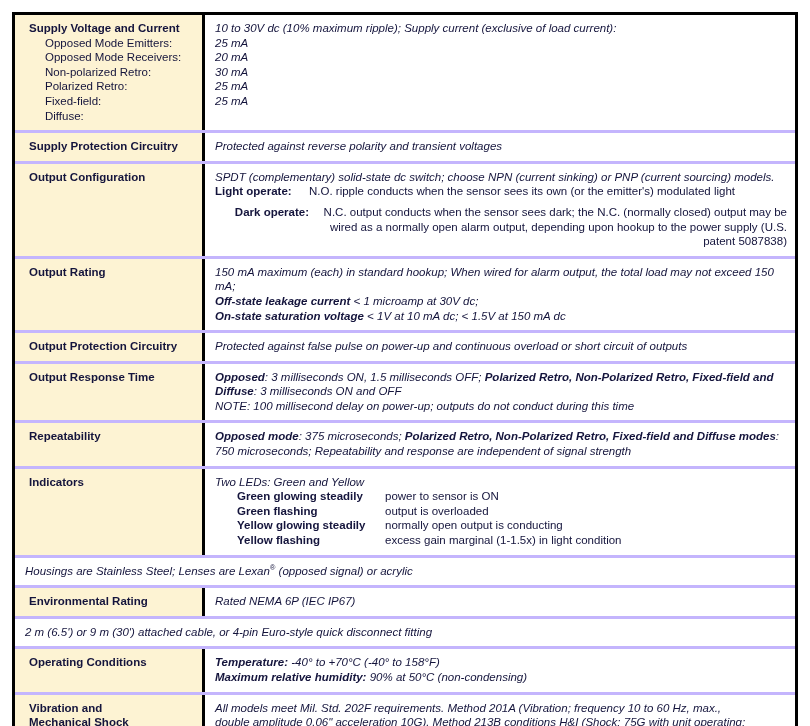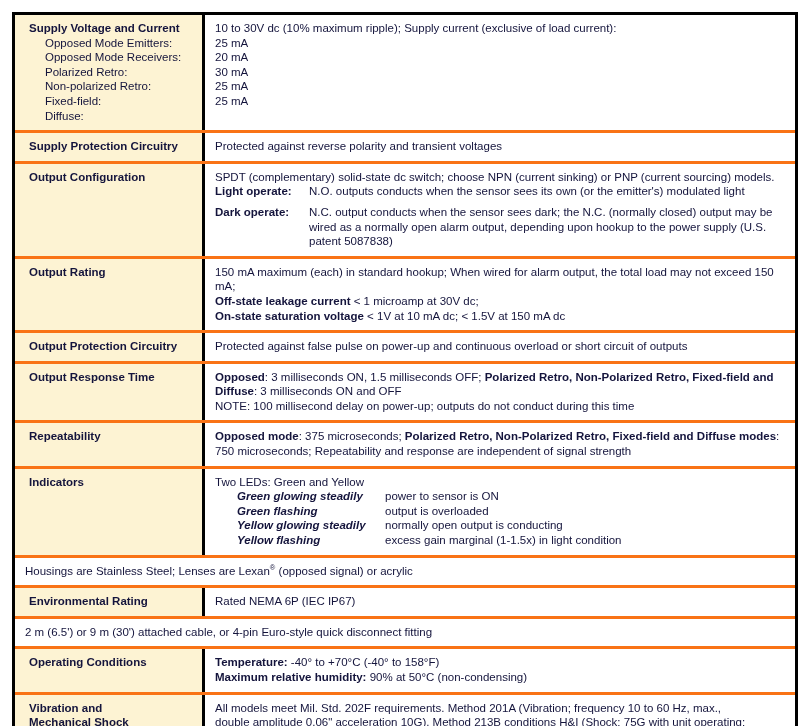--- a/index.html
+++ b/index.html
@@ -19,21 +19,21 @@
     left: 12px;
     top: 12px;
     width: 786px;
     border: 3px solid #000000;
     border-collapse: collapse;
     background: #ffffff;
     box-sizing: border-box;
   }
   .spec-row {
     display: flex;
-    border-bottom: 3px solid #f97316;
+    border-bottom: 3px solid #c4b5fd;
     align-items: stretch;
   }
   .spec-row:last-child {
     border-bottom: none;
   }
   .label-cell {
     width: 190px;
     min-width: 190px;
     box-sizing: border-box;
     background: #fdf3d3;
@@ -56,57 +56,58 @@
   .sub-label {
     font-weight: normal;
     padding-left: 16px;
     display: block;
   }
   .main-label {
     display: block;
   }
   .line {
     display: block;
+    font-style: italic;
   }
   .b { font-weight: bold; }
   
   .def-row {
     display: flex;
     align-items: flex-start;
   }
   .def-term {
     font-weight: bold;
     flex: 0 0 auto;
     box-sizing: border-box;
   }
   .def-term.oc { width: 94px; }
-  .def-term.ind { width: 170px; padding-left: 22px; font-style: italic; }
+  .def-term.ind { width: 170px; padding-left: 22px; }
   .def-desc {
     flex: 1;
     min-width: 0;
   }
-  .pad-top-sm { margin-top: 6px; }
+  .pad-top-sm { margin-top: 6px; text-align: right; }
   sup.reg {
     font-size: 7.5px;
     vertical-align: super;
     line-height: 0;
   }
 </style>
 </head>
 <body>
 
 <div class="spec-table">
 
   <div class="spec-row">
     <div class="label-cell">
       <span class="main-label">Supply Voltage and Current</span>
       <span class="sub-label">Opposed Mode Emitters:</span>
       <span class="sub-label">Opposed Mode Receivers:</span>
+      <span class="sub-label">Non-polarized Retro:</span>
       <span class="sub-label">Polarized Retro:</span>
-      <span class="sub-label">Non-polarized Retro:</span>
       <span class="sub-label">Fixed-field:</span>
       <span class="sub-label">Diffuse:</span>
     </div>
     <div class="value-cell">
       <span class="line">10 to 30V dc (10% maximum ripple); Supply current (exclusive of load current):</span>
       <span class="line">25 mA</span>
       <span class="line">20 mA</span>
       <span class="line">30 mA</span>
       <span class="line">25 mA</span>
       <span class="line">25 mA</span>
@@ -123,21 +124,21 @@
   </div>
 
   <div class="spec-row">
     <div class="label-cell">
       <span class="main-label">Output Configuration</span>
     </div>
     <div class="value-cell">
       <span class="line">SPDT (complementary) solid-state dc switch;  choose NPN (current sinking) or PNP (current sourcing) models.</span>
       <div class="def-row">
         <span class="def-term oc">Light operate:</span>
-        <span class="def-desc">N.O. outputs conducts when the sensor sees its own (or the emitter's) modulated light</span>
+        <span class="def-desc">N.O. ripple conducts when the sensor sees its own (or the emitter's) modulated light</span>
       </div>
       <div class="def-row pad-top-sm">
         <span class="def-term oc">Dark operate:</span>
         <span class="def-desc">N.C. output conducts when the sensor sees dark;  the N.C. (normally closed) output may be wired as a normally open alarm output, depending upon hookup to the power supply (U.S. patent 5087838)</span>
       </div>
     </div>
   </div>
 
   <div class="spec-row">
     <div class="label-cell">

